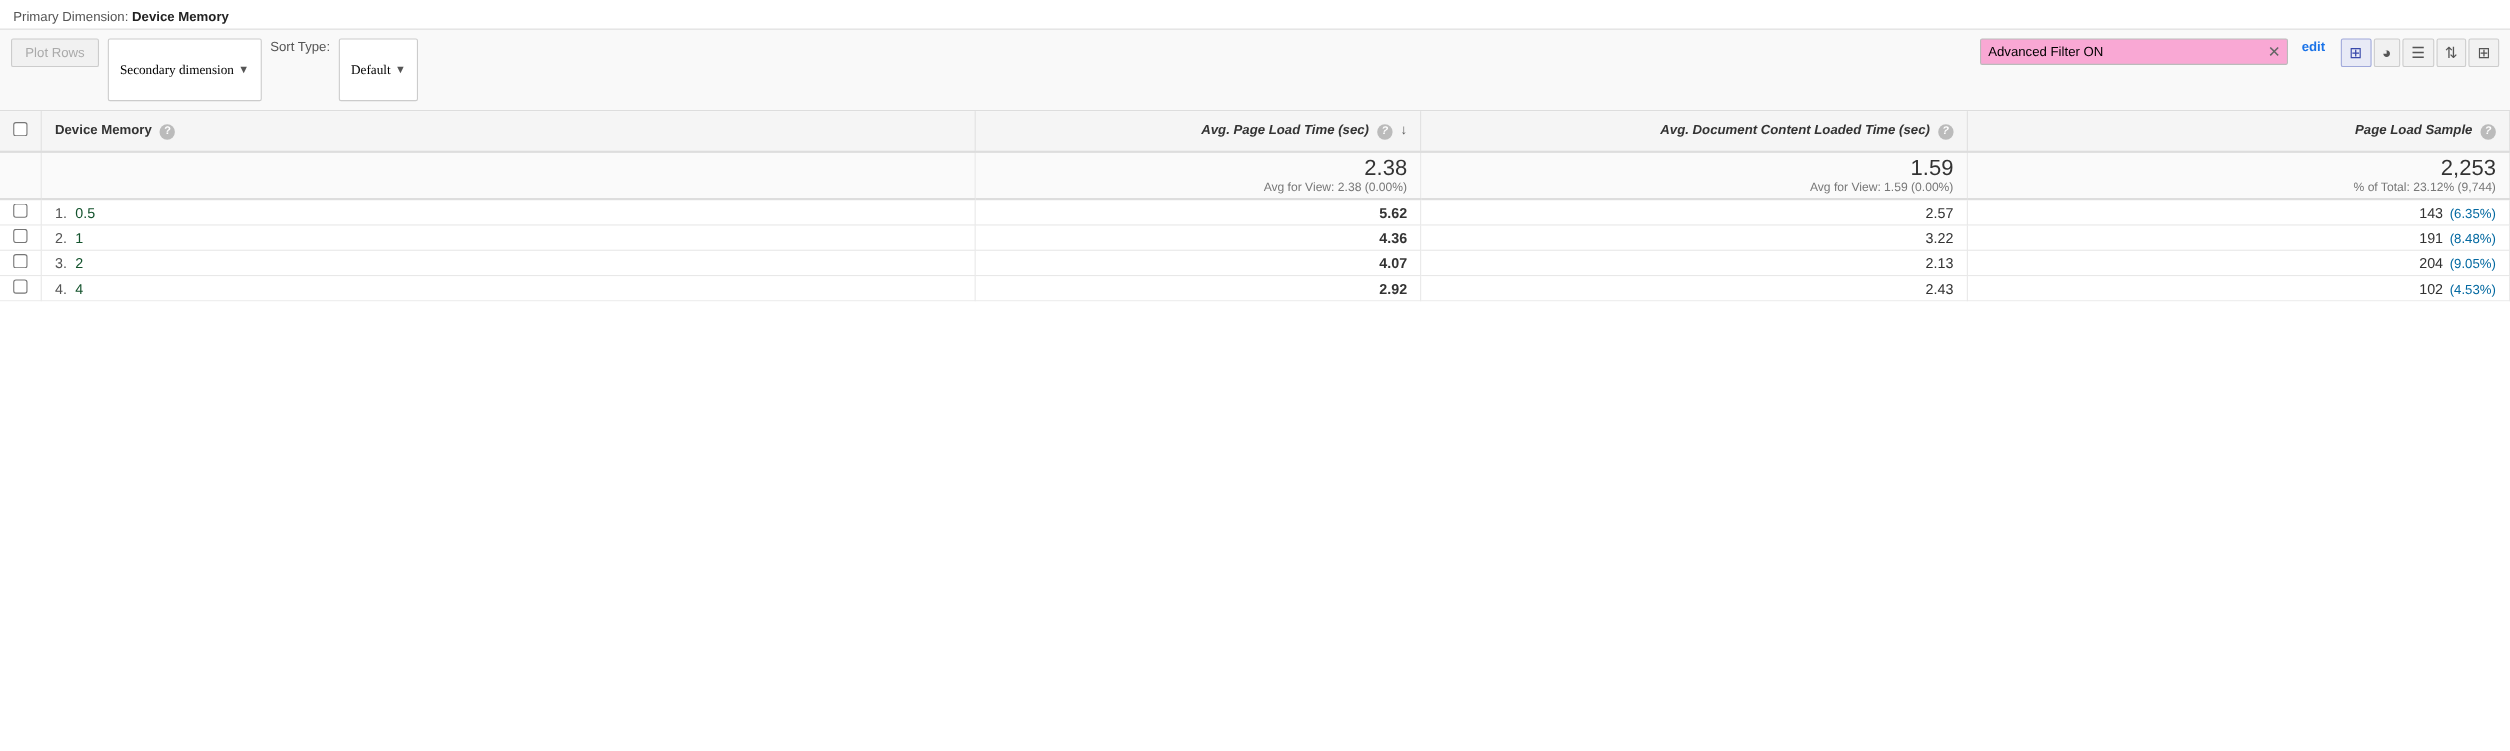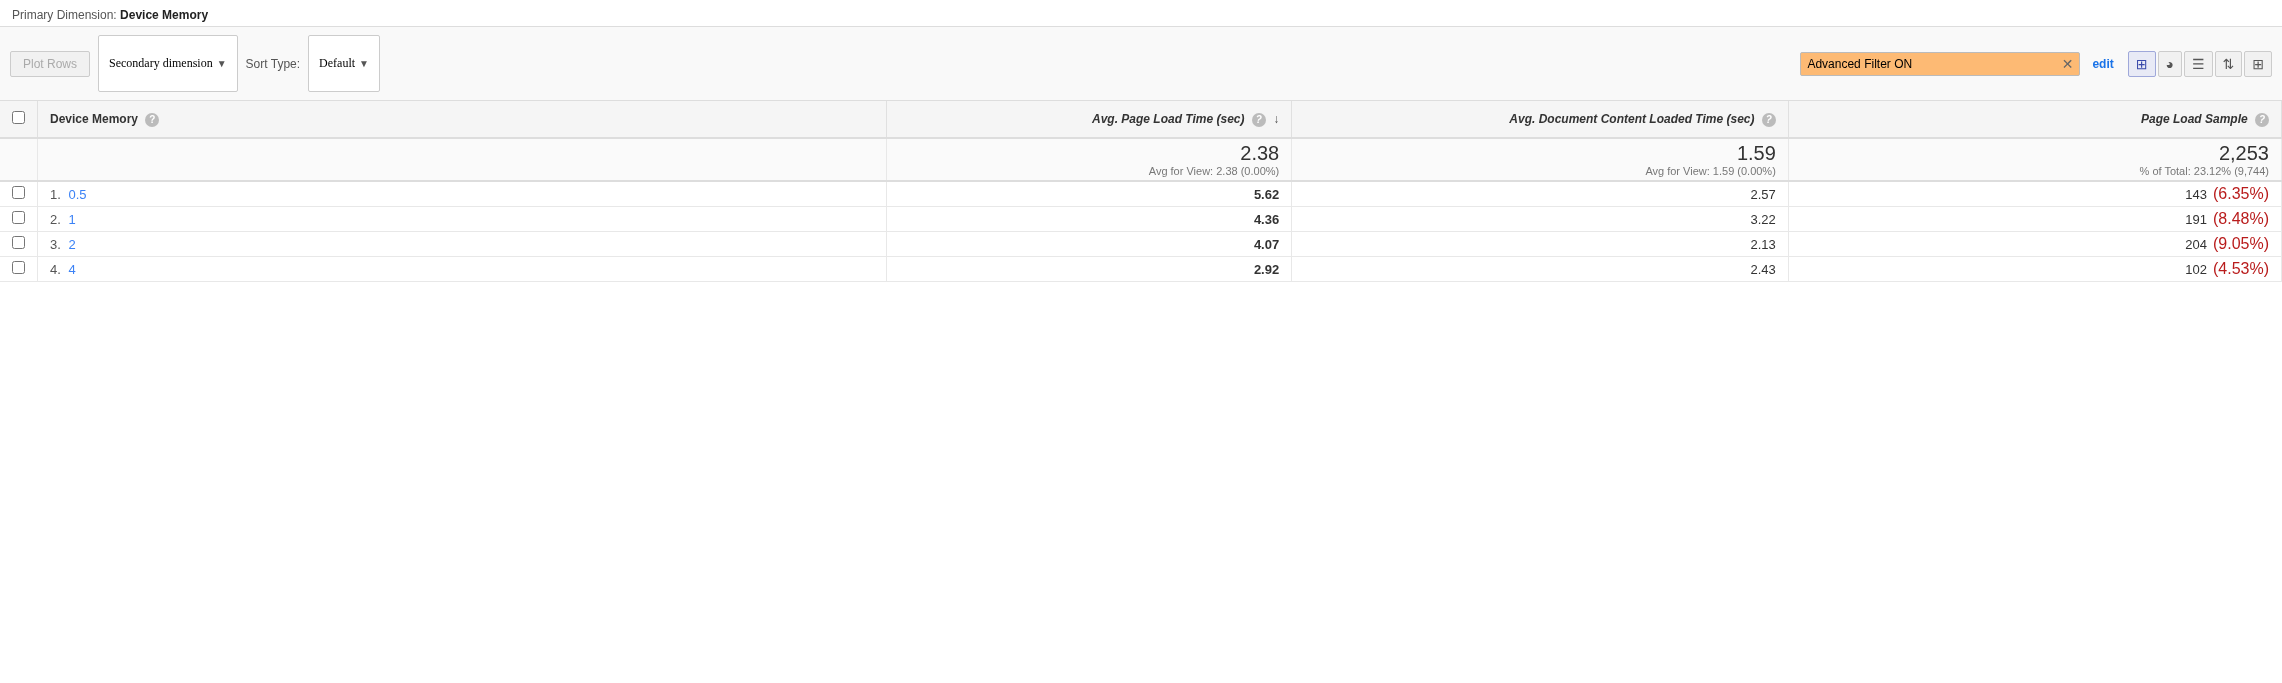--- a/index.html
+++ b/index.html
@@ -13,21 +13,21 @@
       padding: 8px 12px 4px;
       font-size: 12px;
       color: #555;
     }
     .top-bar strong {
       color: #222;
       font-weight: bold;
     }
     .toolbar {
       display: flex;
-      align-items: center;
+      align-items: flex-start;
       padding: 8px 10px;
       border-top: 1px solid #ddd;
       border-bottom: 1px solid #ddd;
       background: #f9f9f9;
       gap: 8px;
     }
     .btn-plot-rows {
       padding: 5px 12px;
       border: 1px solid #ccc;
       background: #f1f1f1;
@@ -58,21 +58,21 @@
       font-size: 12px;
       color: #555;
       white-space: nowrap;
     }
     .spacer { flex: 1; }
     .filter-box {
       display: flex;
       align-items: center;
       border: 1px solid #bbb;
       border-radius: 2px;
-      background: #fdba74;
+      background: #f9a8d4;
       padding: 3px 6px;
       min-width: 280px;
     }
     .filter-box input {
       border: none;
       outline: none;
       font-size: 12px;
       flex: 1;
       background: transparent;
     }
@@ -172,27 +172,27 @@
     }
     .checkbox-col {
       width: 32px;
       text-align: center;
     }
     .row-num {
       color: #555;
       margin-right: 4px;
     }
     .link-val {
-      color: #3b82f6;
+      color: #14532d;
       cursor: pointer;
       text-decoration: none;
     }
     .pct {
-      color: #b91c1c;
-      font-size: 16px;
+      color: #0369a1;
+      font-size: 12px;
       margin-left: 6px;
     }
     .col-dim { width: 38%; }
     .col-avg1 { width: 18%; }
     .col-avg2 { width: 22%; }
     .col-pls { width: 22%; }
   </style>
 </head>
 <body>
 

